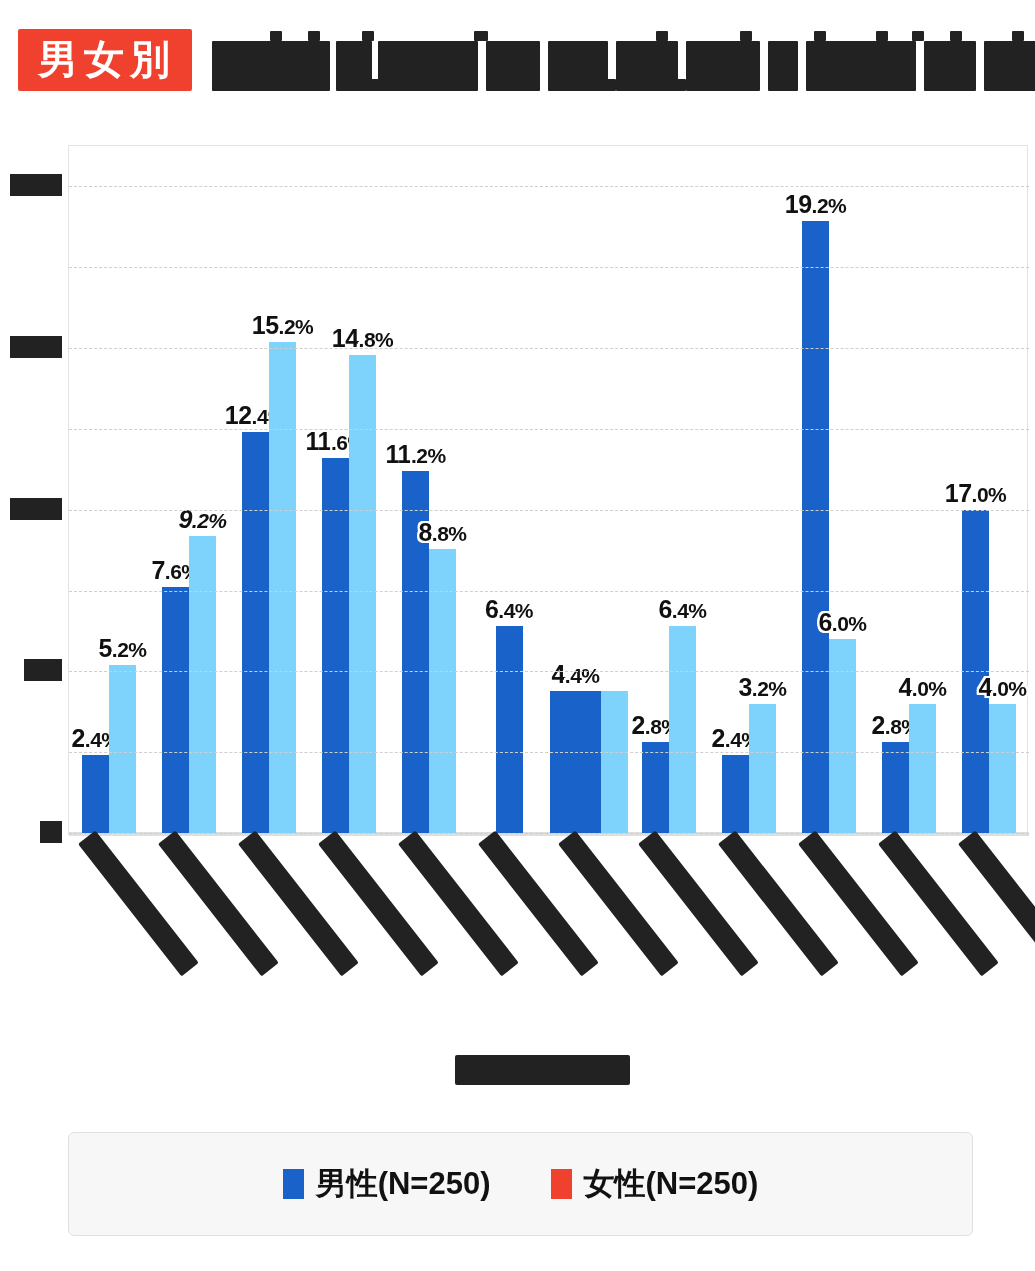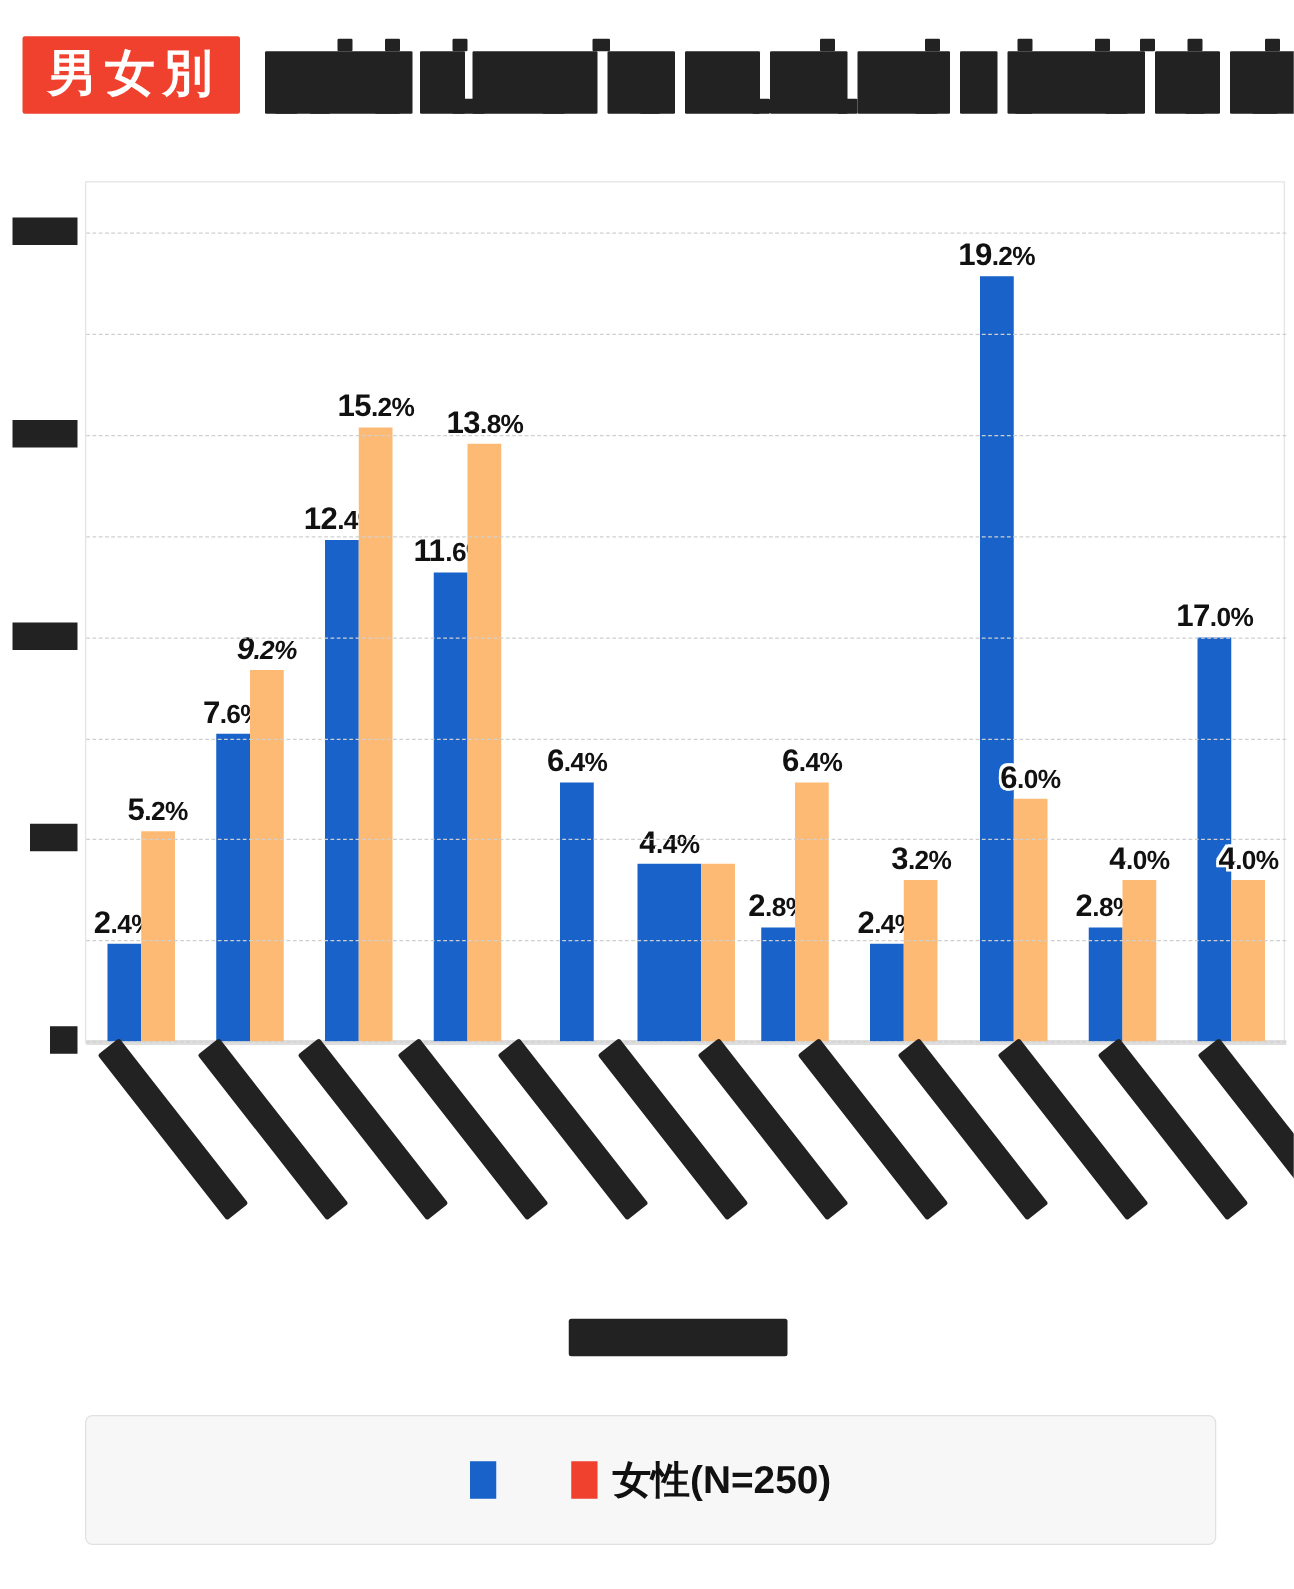--- a/index.html
+++ b/index.html
@@ -116,21 +116,21 @@
     display: flex;
     align-items: flex-end;
     justify-content: center;
     gap: 0px;
   }
   .bar {
     width: 27px;
     position: relative;
   }
   .bar.male   { background: #1862c9; }
-  .bar.female { background: #fdba74; margin-top: 10px; }
+  .bar.female { background: #7dd3fc; margin-top: 10px; }
 
   .vlabel {
     position: absolute;
     left: 50%;
     transform: translateX(-50%);
     white-space: nowrap;
     font-size: 25px;
     font-weight: 700;
     color: #111111;
     letter-spacing: -0.5px;
@@ -288,21 +288,29 @@
           </div>
           <div class="bar female" style="height: 491.407px;">
             <div class="vlabel" style="bottom: calc(100% + 2px);"><span>15</span><span class="dec">.2%</span></div>
           </div>
         </div>
         <div class="group">
           <div class="bar male" style="height: 375.021px;">
             <div class="vlabel" style="bottom: calc(100% + 2px);"><span>11</span><span class="dec">.6%</span></div>
           </div>
           <div class="bar female" style="height: 478.475px;">
-            <div class="vlabel" style="bottom: calc(100% + 2px);"><span>13</span><span class="dec">.8%</span></div>
+            <div class="vlabel" style="bottom: calc(100% + 2px);"><span>14</span><span class="dec">.8%</span></div>
+          </div>
+        </div>
+        <div class="group">
+          <div class="bar male" style="height: 362.089px;">
+            <div class="vlabel" style="bottom: calc(100% + 2px);"><span>11</span><span class="dec">.2%</span></div>
+          </div>
+          <div class="bar female" style="height: 284.499px;">
+            <div class="vlabel" style="bottom: calc(100% + 2px);"><span>8</span><span class="dec">.8%</span></div>
           </div>
         </div>
         <div class="group">
           <div class="bar male" style="height: 206.908px;">
             <div class="vlabel" style="bottom: calc(100% + 2px);"><span>6</span><span class="dec">.4%</span></div>
           </div>
         </div>
         <div class="group">
           <div class="bar male" style="height: 142.249px; padding-left: 24px;">
             <div class="vlabel" style="bottom: calc(100% + 2px);"><span>4</span><span class="dec">.4%</span></div>
@@ -398,18 +406,19 @@
     </div>
     <div class="xtick-wrap" style="left: 880px;">
       <div class="xbar"></div>
     </div>
   </div>
 <div class="xtitle"></div>
 
 <div class="legend" id="legend">
     <div class="legend-item">
       <span class="swatch male"></span>
+      <span>男性(N=250)</span>
     </div>
     <div class="legend-item">
       <span class="swatch female"></span>
       <span>女性(N=250)</span>
     </div>
   </div>
 
 </body></html>

